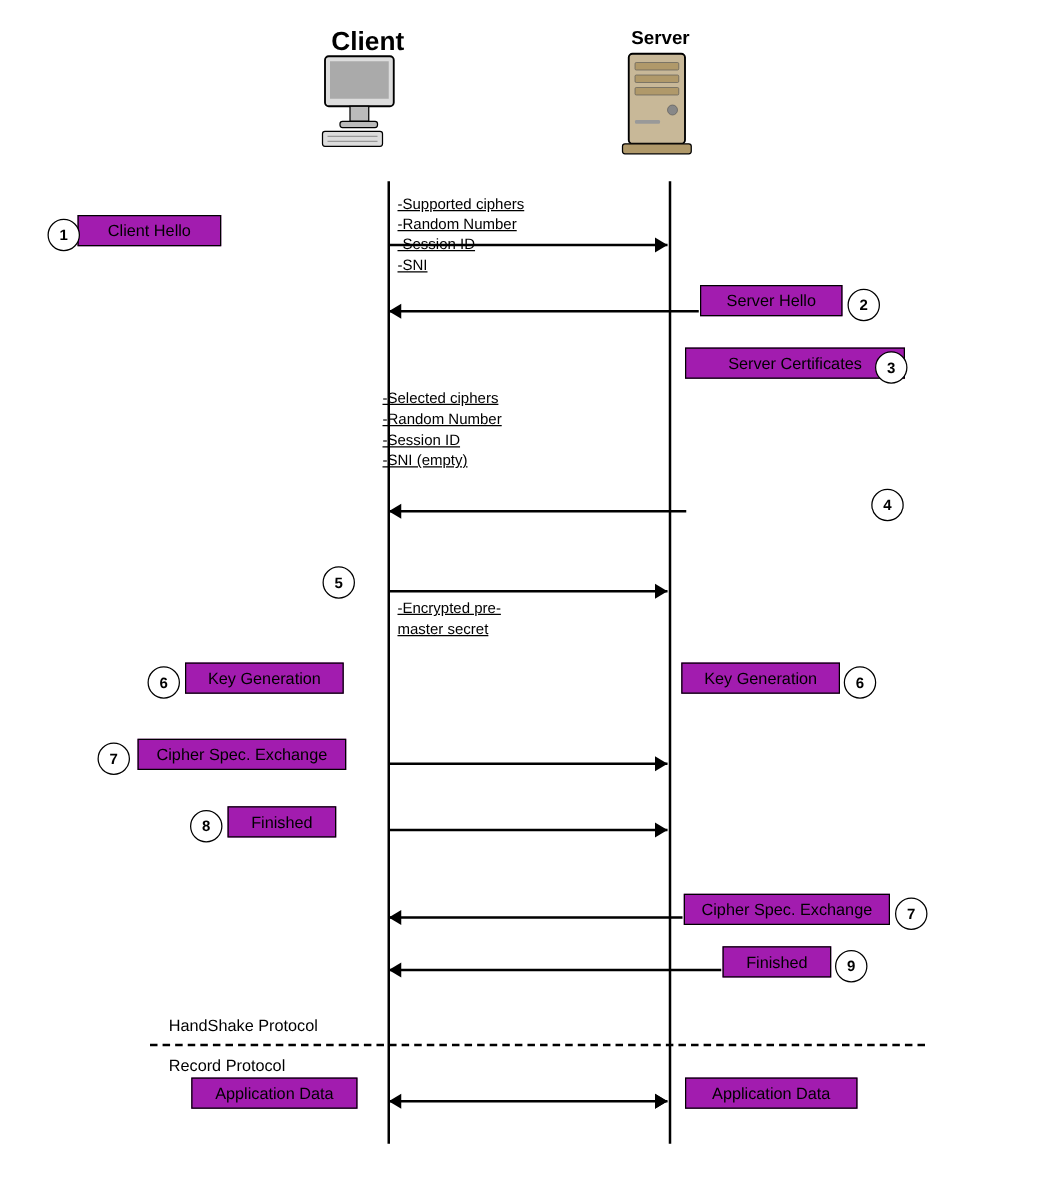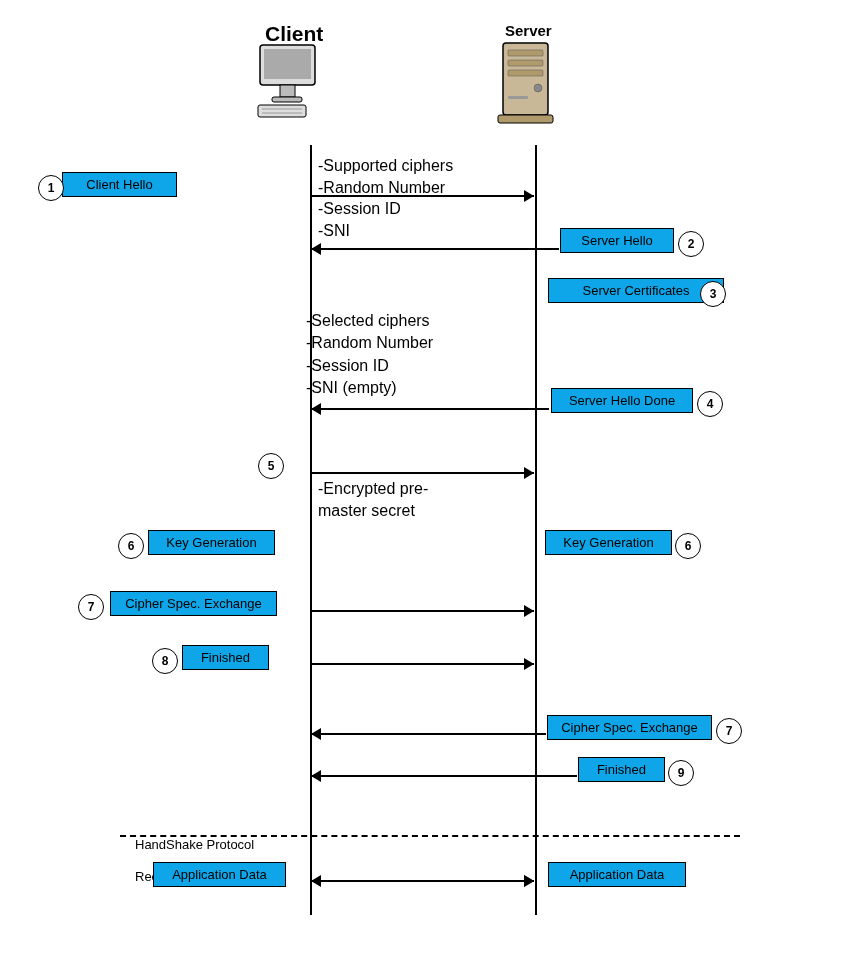--- a/index.html
+++ b/index.html
@@ -56,21 +56,21 @@
       position: absolute;
       text-align: left;
       font-weight: bold;
       font-size: 15px;
     }
 
     
     .msg-box {
       position: absolute;
       border: 1.5px solid #000;
-      background: #0ea5e9;
+      background: #a21caf;
       padding: 4px 10px;
       font-size: 13px;
       white-space: nowrap;
       text-align: center;
     }
 
     
     .circle-num {
       position: absolute;
       width: 26px;
@@ -103,29 +103,29 @@
       border-left: 10px solid #000;
     }
     .arrow-left::after {
       left: 0;
       border-right: 10px solid #000;
     }
 
     
     .annot {
       position: absolute;
-      font-size: 16px;
+      font-size: 12px;
       line-height: 1.4;
+      text-decoration: underline;
     }
 
     
     .protocol-label {
       position: absolute;
       font-size: 13px;
-      margin-top: 24px;
     }
 
     
     .icon-container {
       position: absolute;
     }
   </style>
 </head>
 <body>
 
@@ -193,23 +193,20 @@
     <span>Server Certificates</span>
   </div>
   <div class="circle-num" style="left:700px; top:281px;">3</div>
 
   <div class="arrow arrow-left" style="left:311px; top:248px; width:248px;"></div>
 
   <div class="annot" style="left:306px; top:310px;">
     -Selected ciphers<br>-Random Number<br>-Session ID<br>-SNI (empty)
   </div>
 
-  <div class="msg-box" style="left:551px; top:388px; width:142px;">
-    <span>Server Hello Done</span>
-  </div>
   <div class="circle-num" style="left:697px; top:391px;">4</div>
 
   <div class="arrow arrow-left" style="left:311px; top:408px; width:238px;"></div>
 
   <div class="circle-num" style="left:258px; top:453px; z-index:10; background:#fff;">5</div>
 
   <div class="arrow arrow-right" style="left:311px; top:472px; width:223px;"></div>
 
   <div class="annot" style="left:318px; top:478px;">
     -Encrypted pre-<br>master secret

